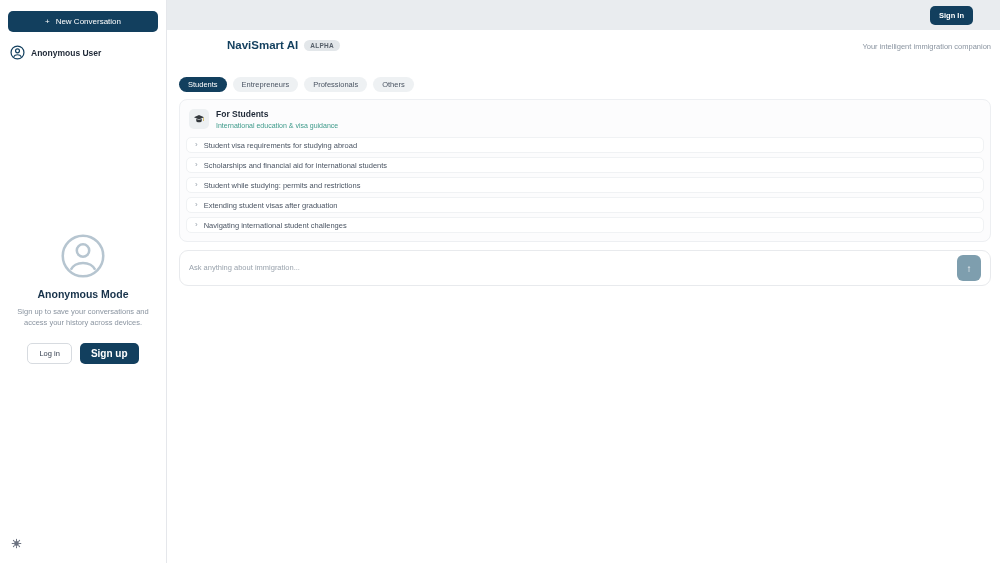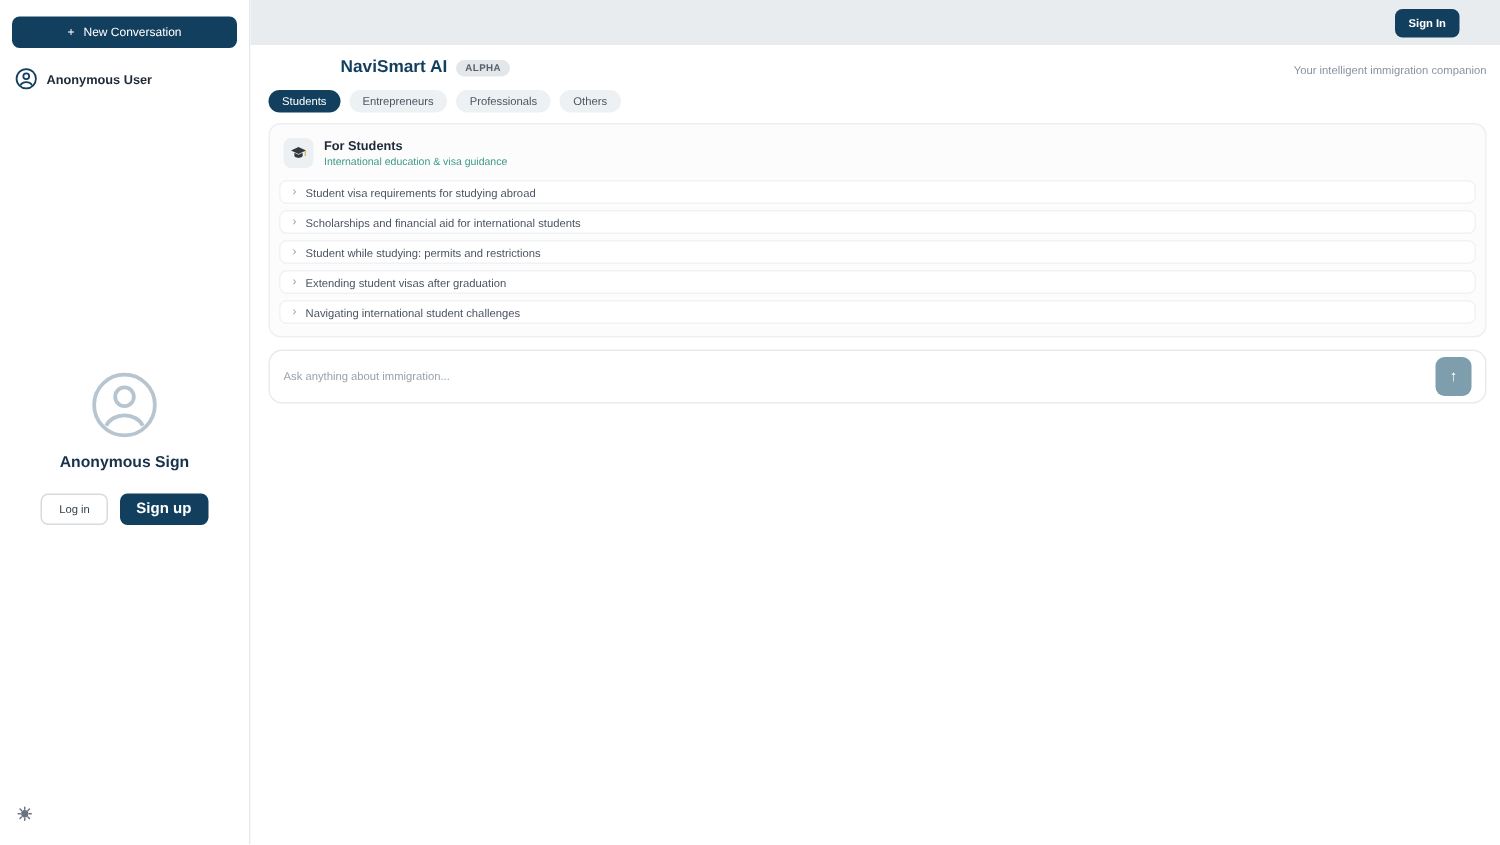--- a/index.html
+++ b/index.html
@@ -75,21 +75,21 @@
   .main-content { padding: 9px 9px 0 12px; }
   .header-row { display: flex; justify-content: space-between; align-items: flex-start; }
   .title-row { display: flex; align-items: center; gap: 6px; padding-left: 48px; }
   .main-title { font-size: 11.5px; font-weight: bold; color: #123f5e; }
   .badge-grey {
     background: #e3e7ea; color: #57606a; font-size: 6.5px; font-weight: bold;
     padding: 2px 6px; border-radius: 8px; letter-spacing: 0.3px;
   }
   .tagline { font-size: 7.5px; color: #8a94a0; margin-top: 3px; }
 
-  .tabs { display: flex; gap: 6px; margin-top: 9px; }
+  .tabs { display: flex; gap: 6px; margin-top: 26px; }
   .tab {
     font-size: 7.5px; color: #4b5563; background: #eef1f3;
     padding: 3px 9px; border-radius: 9px; cursor: pointer; border: none; font-family: inherit;
   }
   .tab.active { background: #123f5e; color: #fff; }
 
   .suggest-card {
     margin-top: 7px; border: 1px solid #edeff2; border-radius: 8px;
     background: #fcfcfd; padding: 6px 6px 8px 6px;
   }
@@ -147,21 +147,22 @@
     </div>
 
     <div class="sidebar-middle">
       <span style="display:flex;">
         <svg width="46" height="46" viewBox="0 0 20 20" fill="none" stroke="#b6c5d0" stroke-width="1.1">
           <circle cx="10" cy="10" r="8.8"></circle>
           <circle cx="10" cy="7.6" r="2.7"></circle>
           <path d="M4.7 16 a5.6 4.4 0 0 1 10.6 0"></path>
         </svg>
       </span>
-      <div class="anon-mode-title">Anonymous Sign</div>
+      <div class="anon-mode-title">Anonymous Mode</div>
+      <div class="anon-mode-desc">Sign up to save your conversations and access your history across devices.</div>
       <div class="anon-buttons">
         <button class="login-btn">Log in</button>
         <button class="signup-btn">Sign up</button>
       </div>
     </div>
 
     <div class="sidebar-footer">
       <span style="display:inline-flex;cursor:pointer;">
         <svg width="11" height="11" viewBox="0 0 24 24" fill="none" stroke="#6b7280" stroke-width="2.2" stroke-linecap="round">
           <circle cx="12" cy="12" r="4.2" fill="#6b7280"></circle>

